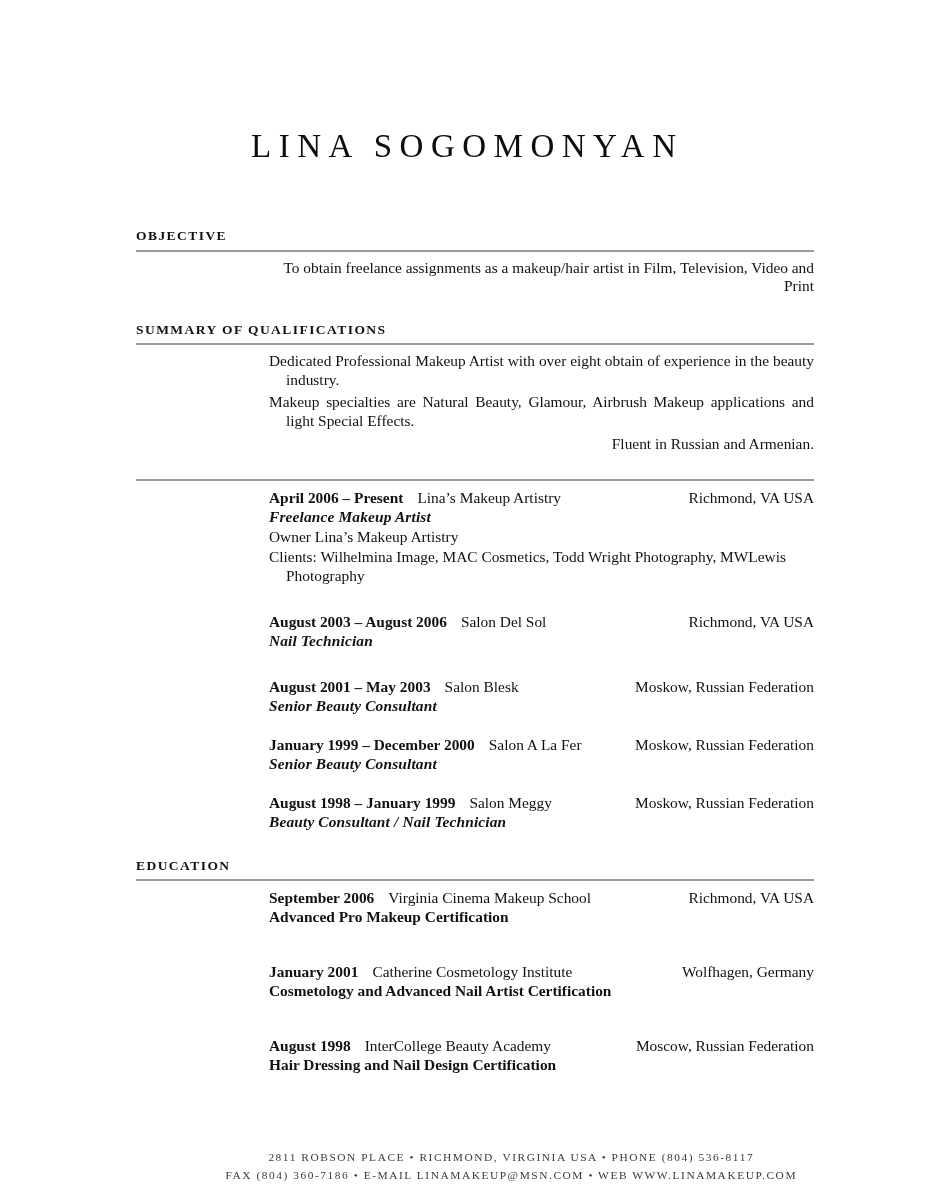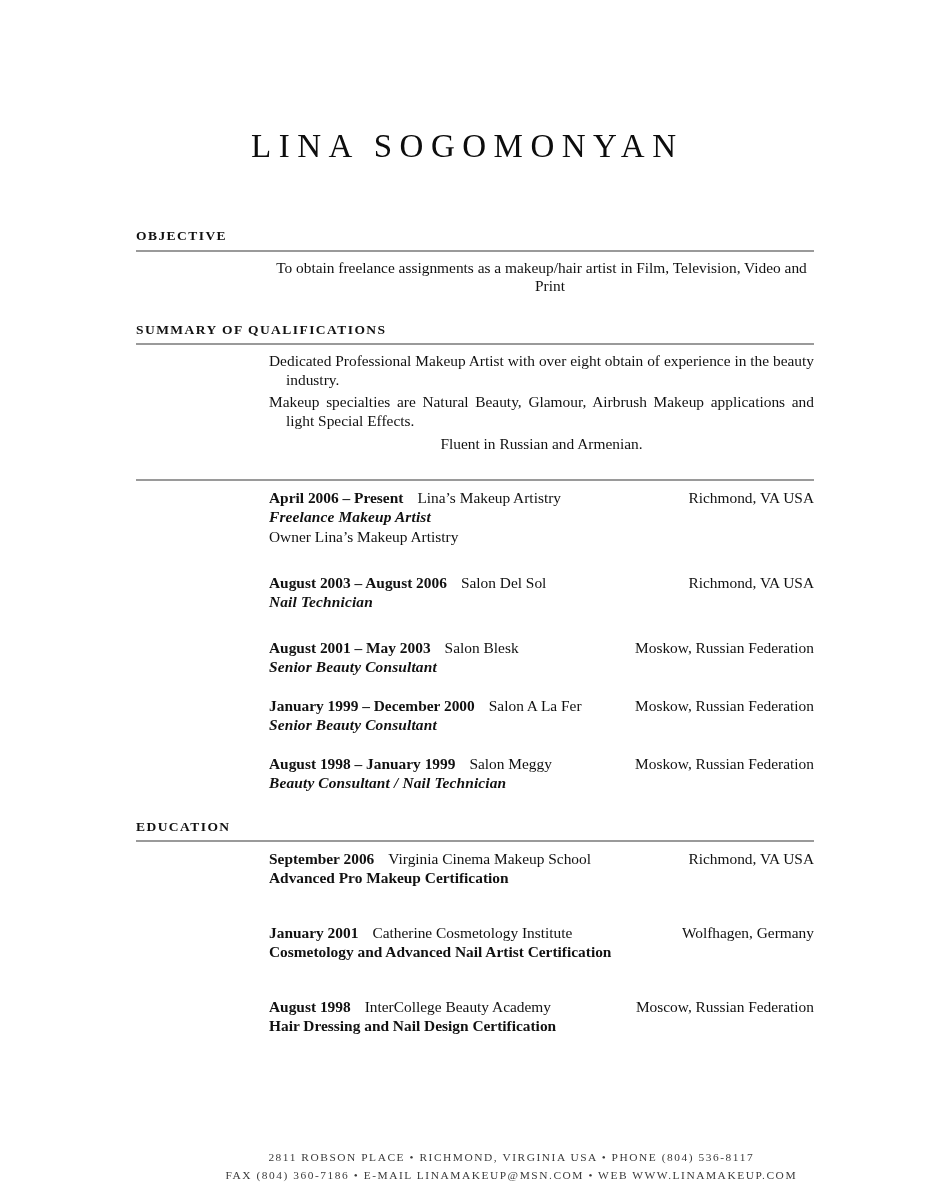--- a/index.html
+++ b/index.html
@@ -73,21 +73,21 @@
   .para {
     font-size: 15.4px;
     line-height: 18.6px;
     text-align: justify;
     text-justify: inter-word;
     margin: 0 0 0 0;
     padding-left: 17px;
     text-indent: -17px;
   }
   .para.loose { margin-bottom: 4px; }
-  .para.last { text-align: center; }
+  .para.last { text-align: right; }
 
   
   .entry { margin-bottom: 0; }
   .entry-row {
     display: flex;
     align-items: baseline;
     width: 545px;
     font-size: 15.4px;
     line-height: 19px;
     white-space: nowrap;
@@ -182,20 +182,21 @@
       <div class="body-block">
 
         <div class="entry">
           <div class="entry-row">
             <span class="e-date">April 2006 – Present</span>
             <span class="e-org">Lina’s Makeup Artistry</span>
             <span class="e-loc">Richmond, VA USA</span>
           </div>
           <div class="e-title">Freelance Makeup Artist</div>
           <div class="e-note">Owner Lina’s Makeup Artistry</div>
+          <div class="e-note">Clients: Wilhelmina Image, MAC Cosmetics, Todd Wright Photography, MWLewis Photography</div>
         </div>
 
         <div class="gap-md"></div>
 
         <div class="entry">
           <div class="entry-row">
             <span class="e-date">August 2003 – August 2006</span>
             <span class="e-org">Salon Del Sol</span>
             <span class="e-loc">Richmond, VA USA</span>
           </div>

